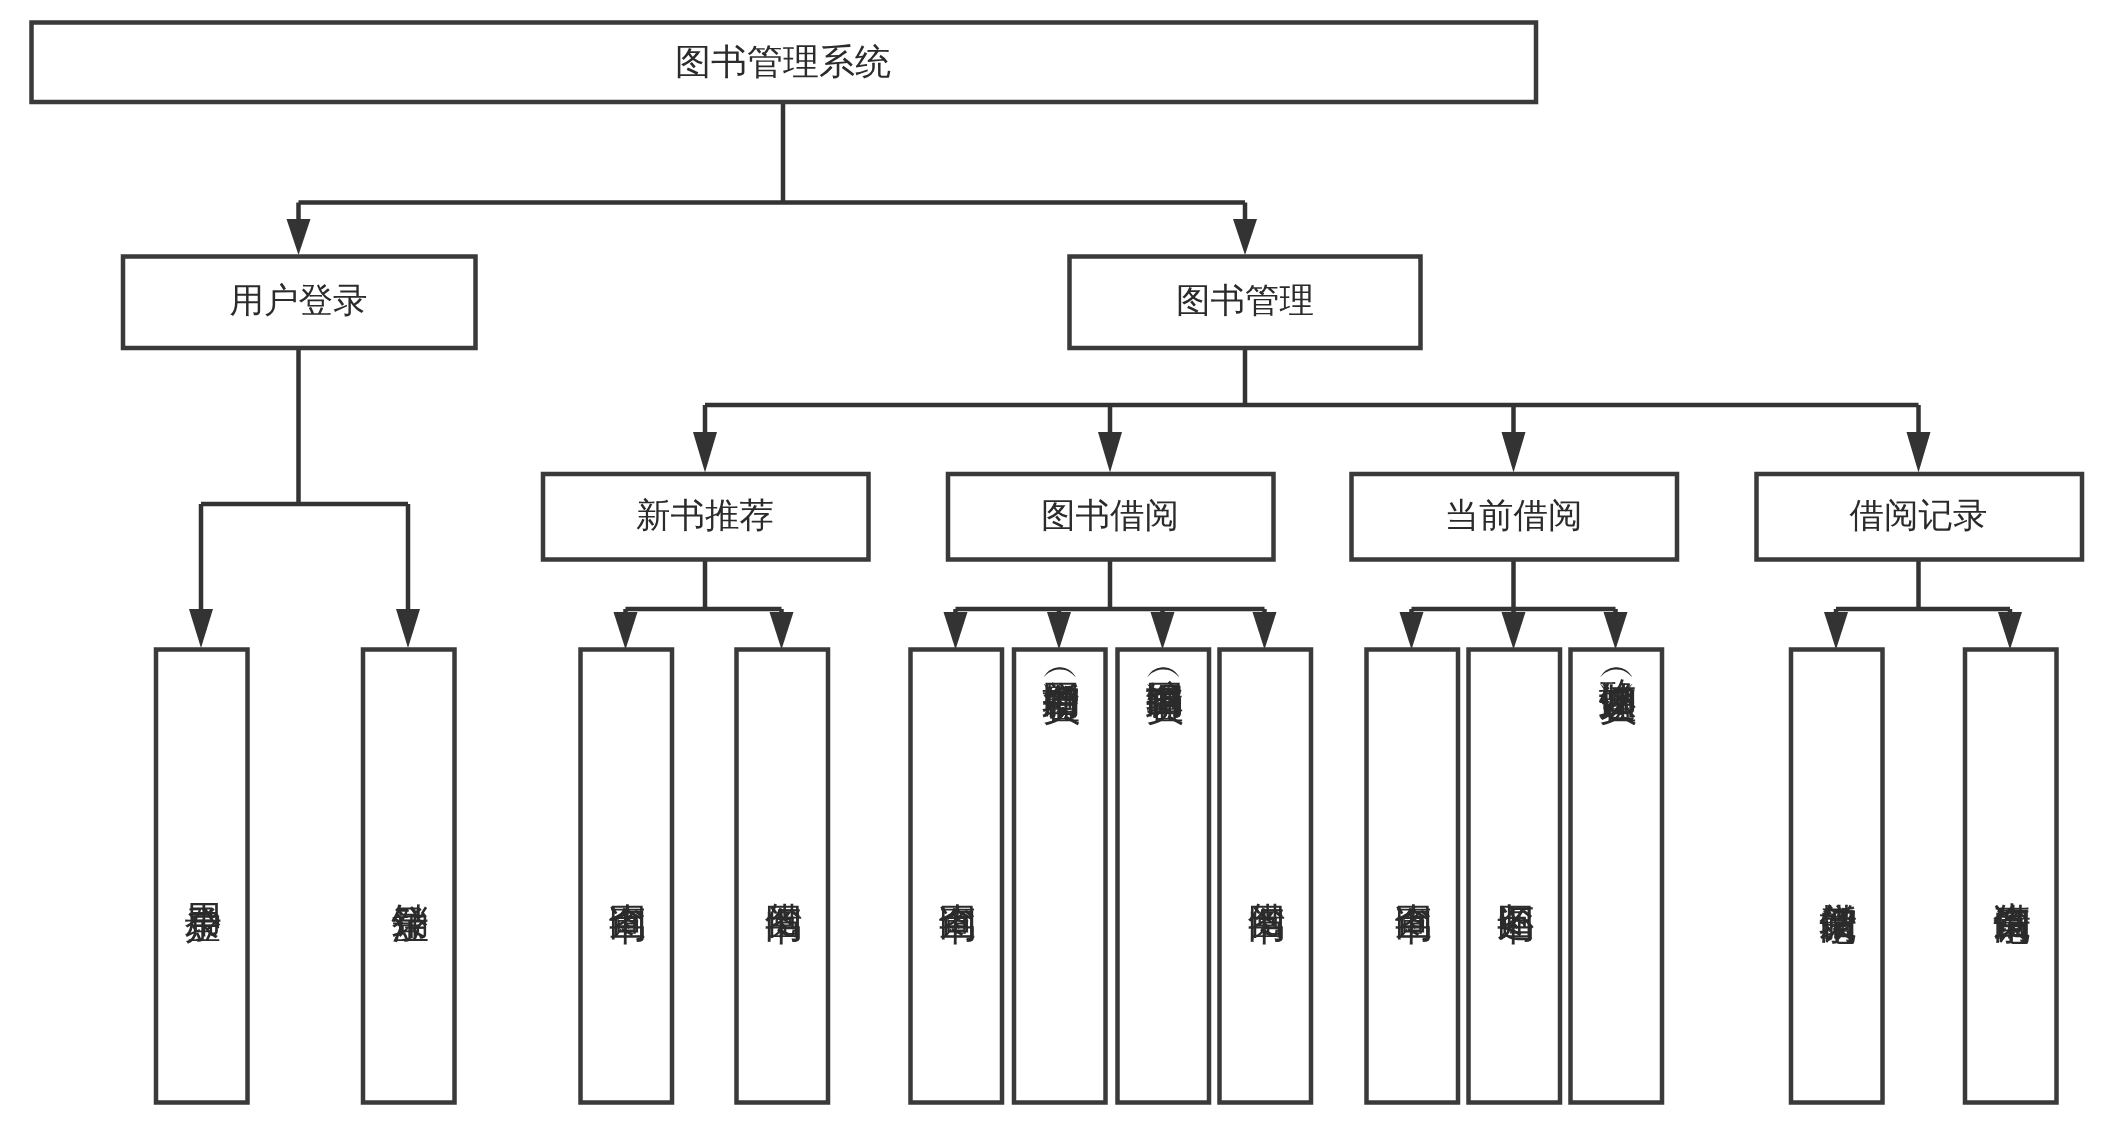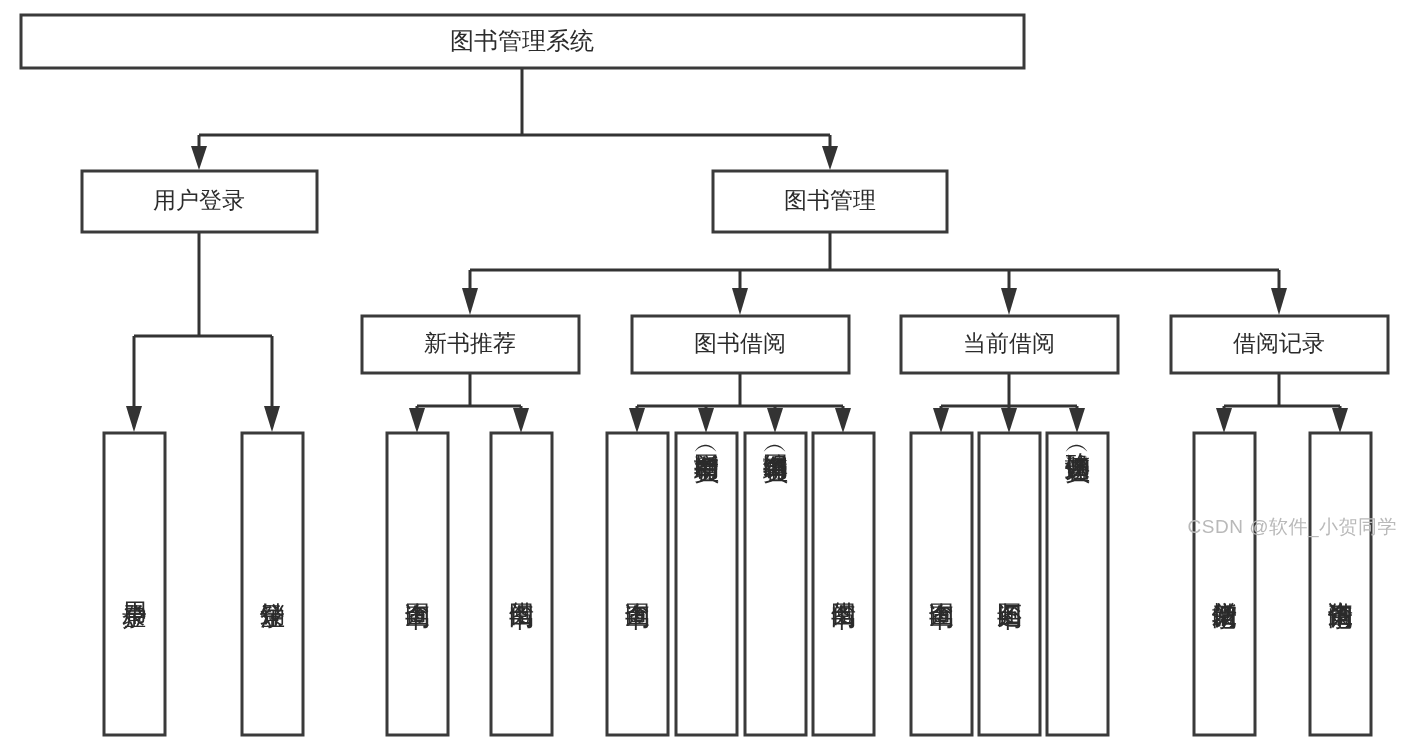--- a/index.html
+++ b/index.html
@@ -250,14 +250,13 @@
     <span class="vlabel">确认归还（管理员）</span>
   </div>
 
   <div class="vlabel-wrap" style="left:1194px; top:433px; width:61px; height:302px;">
     <span class="vlabel">新增借阅记录</span>
   </div>
   <div class="vlabel-wrap" style="left:1310px; top:433px; width:61px; height:302px;">
     <span class="vlabel">查询借阅记录</span>
   </div>
 
-  <div class="watermark">CSDN @软件_小贺同学</div>
 </div>
 
 </body></html>

